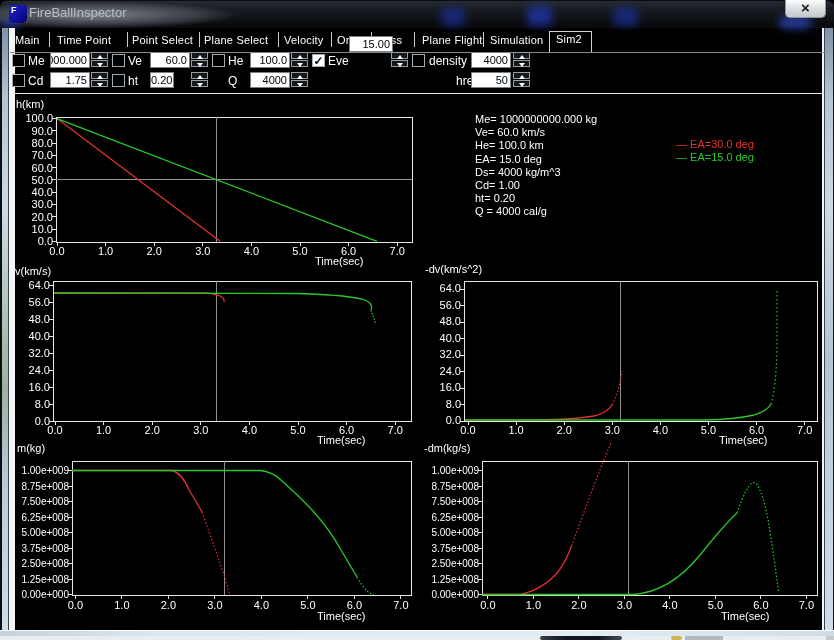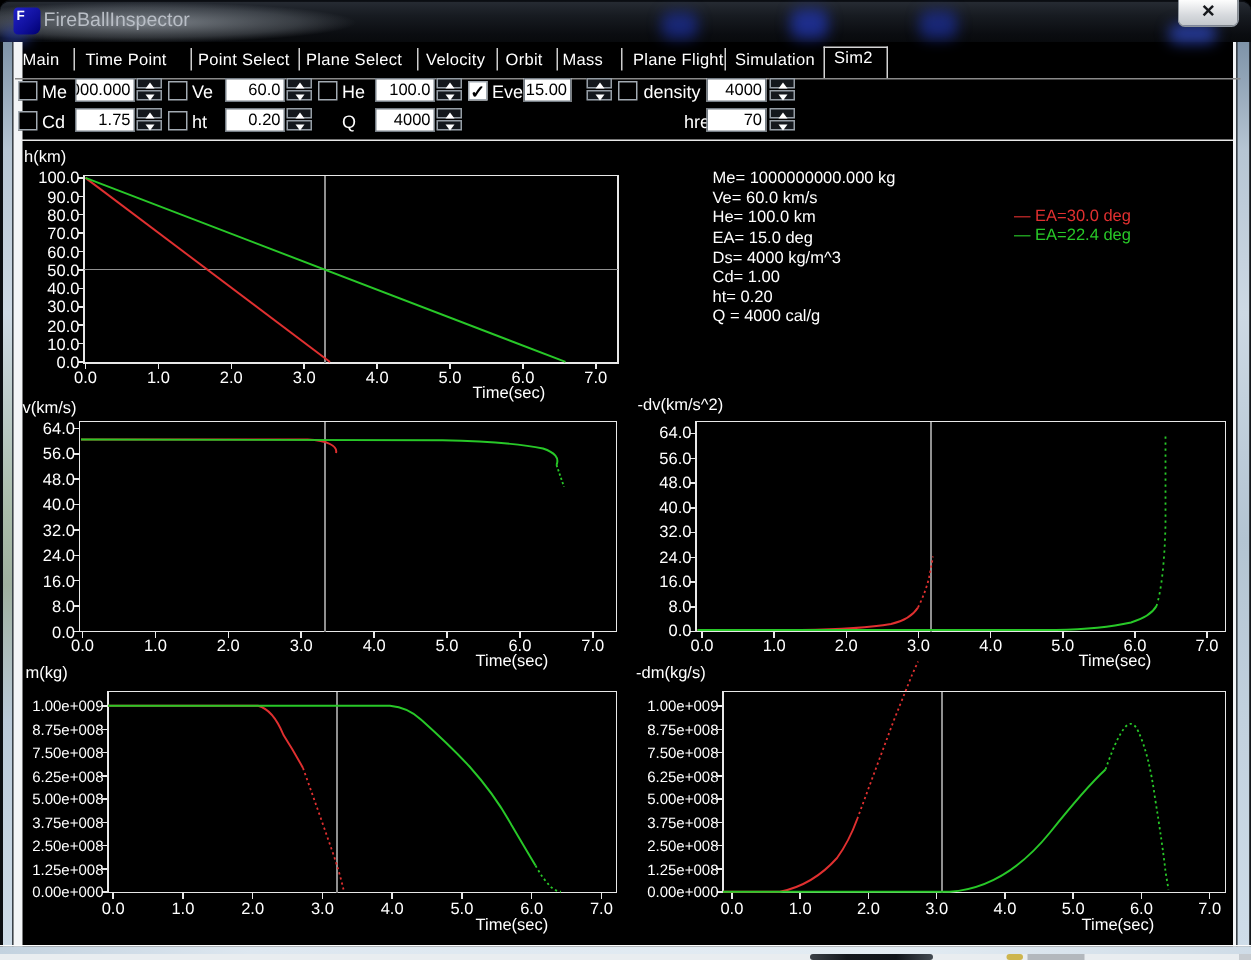--- a/index.html
+++ b/index.html
@@ -129,21 +129,21 @@
 <div class="abs sp" style="left:291px;top:52px">
     <div class="abs spb" style="top:0">
       <div class="abs tri-u"></div>
     </div>
     <div class="abs spb" style="top:8px">
       <div class="abs tri-d"></div>
     </div>
   </div>
 <div class="abs cb" style="left:312px;top:54px;background:#fff;color:#000;font-size:12px;font-weight:bold;line-height:12px;text-align:center">✓</div>
 <div class="abs lbl" style="left:328px;top:54px">Eve</div>
-<div class="abs ed" style="left:349px;top:52px;width:32px">15.00</div>
+<div class="abs ed" style="left:349px;top:36px;width:44px">15.00</div>
 <div class="abs sp" style="left:391px;top:52px">
     <div class="abs spb" style="top:0">
       <div class="abs tri-u"></div>
     </div>
     <div class="abs spb" style="top:8px">
       <div class="abs tri-d"></div>
     </div>
   </div>
 <div class="abs cb" style="left:412px;top:54px"></div>
 <div class="abs lbl" style="left:429px;top:54px">density</div>
@@ -163,41 +163,41 @@
 <div class="abs sp" style="left:91px;top:72px">
     <div class="abs spb" style="top:0">
       <div class="abs tri-u"></div>
     </div>
     <div class="abs spb" style="top:8px">
       <div class="abs tri-d"></div>
     </div>
   </div>
 <div class="abs cb" style="left:112px;top:74px"></div>
 <div class="abs lbl" style="left:128px;top:74px">ht</div>
-<div class="abs ed" style="left:150px;top:72px;width:40px">0.20</div>
+<div class="abs ed" style="left:150px;top:72px;width:24px">0.20</div>
 <div class="abs sp" style="left:191px;top:72px">
     <div class="abs spb" style="top:0">
       <div class="abs tri-u"></div>
     </div>
     <div class="abs spb" style="top:8px">
       <div class="abs tri-d"></div>
     </div>
   </div>
 <div class="abs lbl" style="left:228px;top:74px">Q</div>
 <div class="abs ed" style="left:250px;top:72px;width:40px">4000</div>
 <div class="abs sp" style="left:291px;top:72px">
     <div class="abs spb" style="top:0">
       <div class="abs tri-u"></div>
     </div>
     <div class="abs spb" style="top:8px">
       <div class="abs tri-d"></div>
     </div>
   </div>
 <div class="abs lbl" style="left:456px;top:74px">href</div>
-<div class="abs ed" style="left:471px;top:72px;width:40px">70</div>
+<div class="abs ed" style="left:471px;top:72px;width:40px">50</div>
 <div class="abs sp" style="left:513px;top:72px">
     <div class="abs spb" style="top:0">
       <div class="abs tri-u"></div>
     </div>
     <div class="abs spb" style="top:8px">
       <div class="abs tri-d"></div>
     </div>
   </div>
 
 <div class="abs" id="panelline"></div>
@@ -471,13 +471,13 @@
 
 <div class="abs" id="info">Me= 1000000000.000 kg
 Ve= 60.0 km/s
 He= 100.0 km
 EA= 15.0 deg
 Ds= 4000 kg/m^3
 Cd= 1.00
 ht= 0.20
 Q = 4000 cal/g</div>
 <div class="abs leg" style="left:676px;top:138px;color:#e03030">—  EA=30.0 deg</div>
-<div class="abs leg" style="left:676px;top:151px;color:#28c828">—  EA=22.4 deg</div>
+<div class="abs leg" style="left:676px;top:151px;color:#28c828">—  EA=15.0 deg</div>
 
 </body></html>

